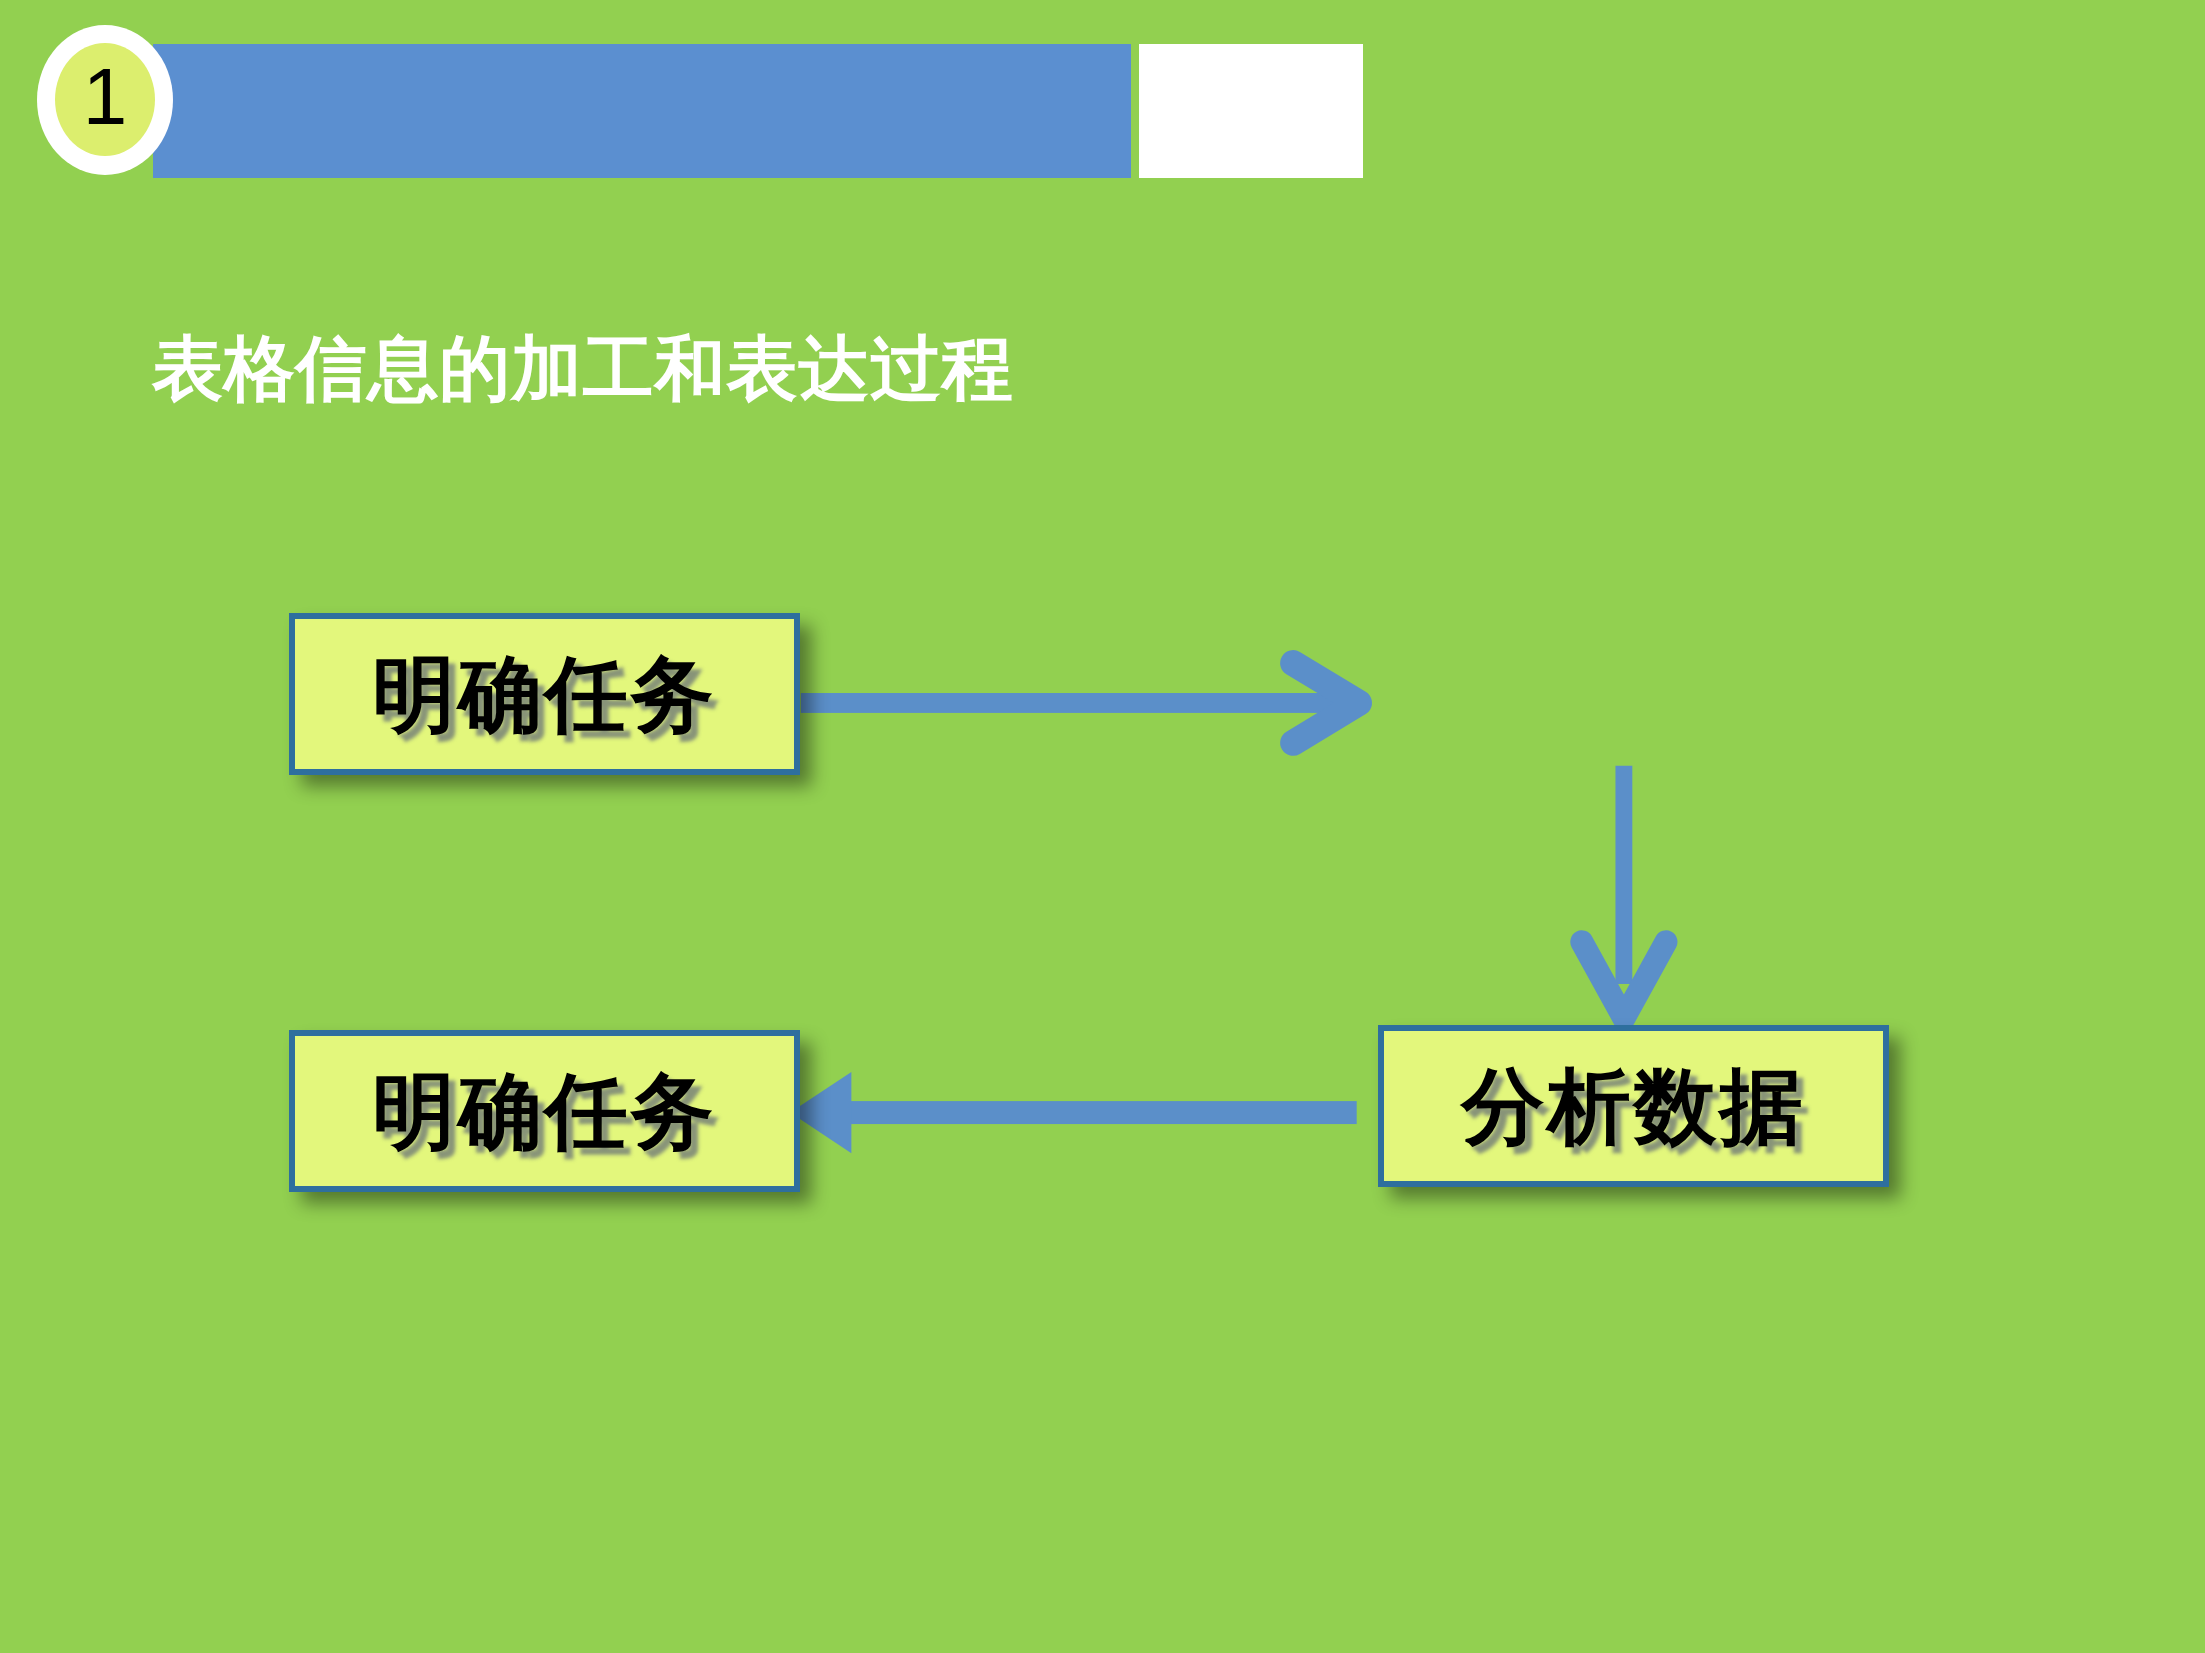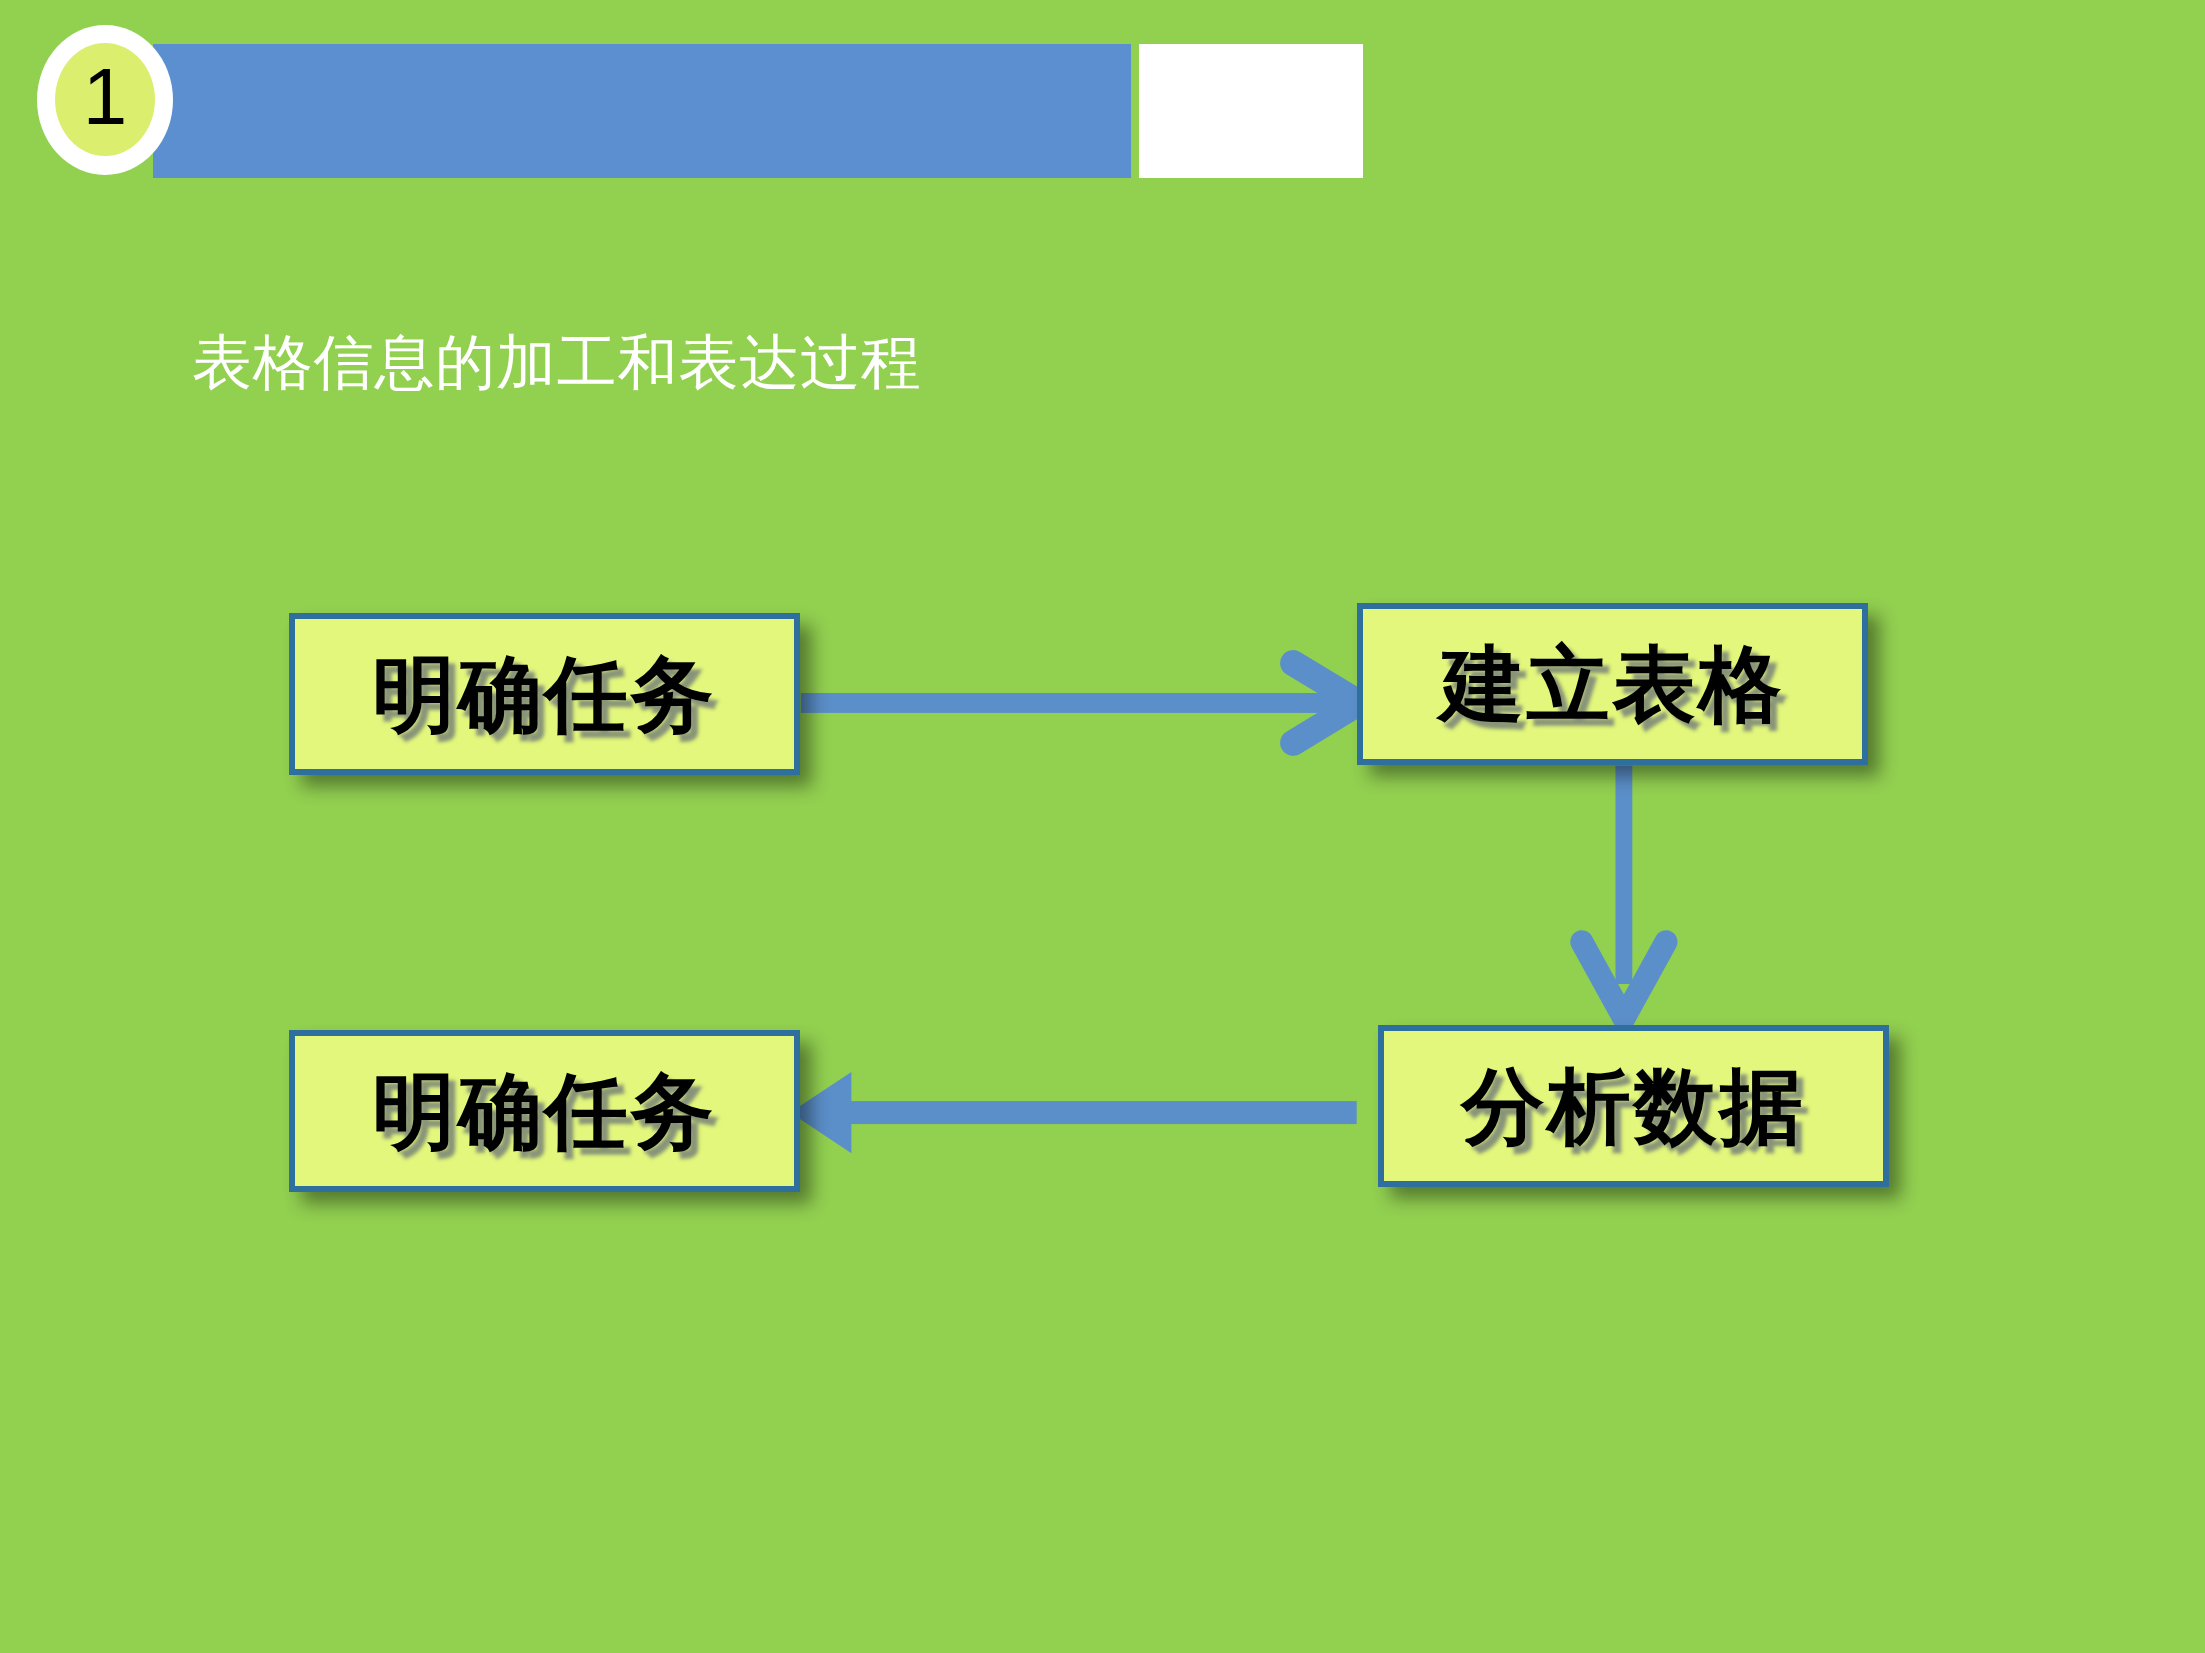--- a/index.html
+++ b/index.html
@@ -80,26 +80,25 @@
     font-family: "Liberation Sans", sans-serif;
     transform: translateY(-3.1px);
   }
 
   
   .main-heading {
     position: absolute;
     left: 152px;
     top: 328px;
     color: #ffffff;
-    font-size: 60px;
-    font-weight: 400;
+    font-size: 71px;
+    font-weight: 700;
     line-height: 1.15;
     white-space: nowrap;
     letter-spacing: 0.8px;
-    margin-left: 40px;
   }
 
   
   .flow {
     position: absolute;
     left: 0;
     top: 0;
     width: 2205px;
     height: 1320px;
   }
@@ -171,23 +170,20 @@
       <g>
         <rect x="1080" y="1438" width="692" height="30" fill="#5B8FC9"></rect>
         <polygon points="1032,1453 1112,1400 1112,1506" fill="#5B8FC9"></polygon>
       </g>
     </svg>
 
     <div class="node node-tl">
       <span class="node-label">明确任务</span>
     </div>
 
-    <div class="node node-tr">
-      <span class="node-label">建立表格</span>
-    </div>
 
     <div class="node node-br">
       <span class="node-label">分析数据</span>
     </div>
 
     <div class="node node-bl">
       <span class="node-label">明确任务</span>
     </div>
 
   </div>

